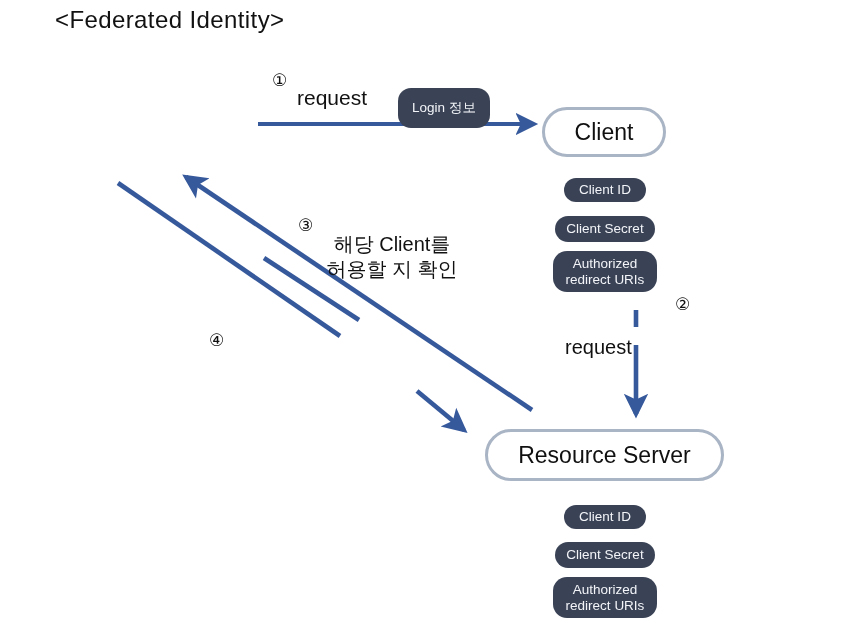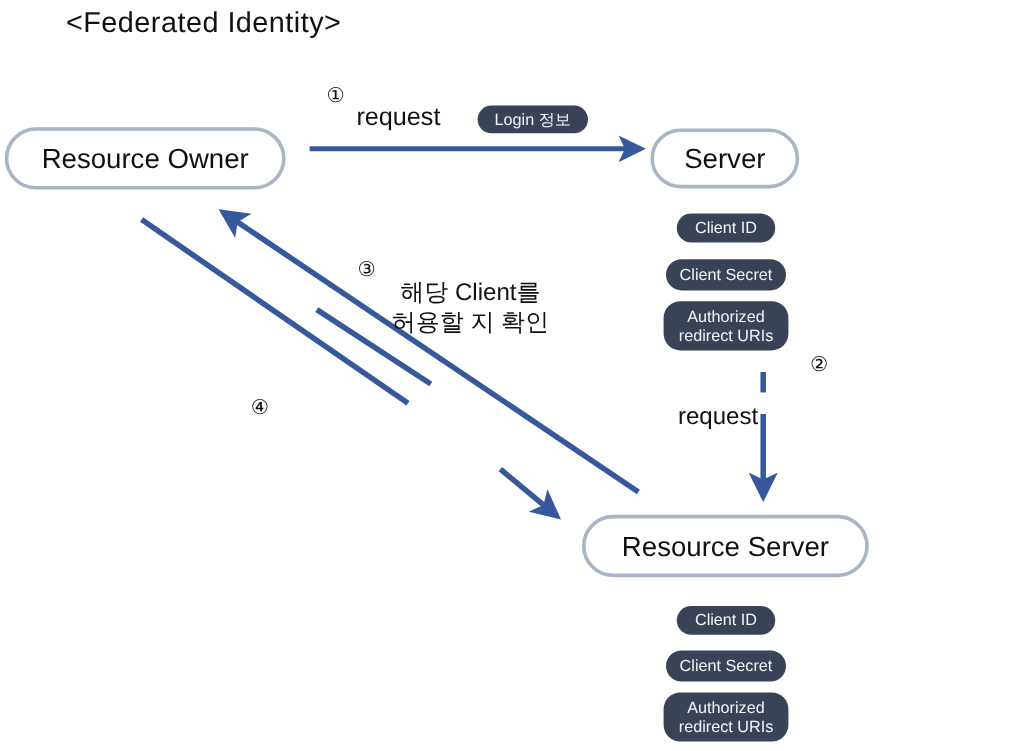--- a/index.html
+++ b/index.html
@@ -74,21 +74,21 @@
     border-radius: 14px;
     display: flex;
     align-items: center;
     justify-content: center;
     text-align: center;
     line-height: 1.18;
     white-space: pre-line;
   }
   .badge-login {
     left: 398px; top: 88px;
-    width: 92px; height: 23px;
+    width: 92px; height: 40px;
     font-size: 13.5px;
     border-radius: 13px;
   }
   .badge-w1 { width: 82px;  height: 24px; font-size: 13.5px; }
   .badge-w2 { width: 100px; height: 26px; font-size: 13.5px; }
   .badge-w3 { width: 104px; height: 41px; font-size: 13.5px; }
 
   
   .cb1 { left: 564px; top: 178px; }
   .cb2 { left: 555px; top: 216px; }
@@ -163,23 +163,22 @@
 
     <line x1="532" y1="410" x2="186" y2="177" stroke="#36599c" stroke-width="4.6" marker-end="url(#ah)"></line>
     <line x1="359" y1="320" x2="264" y2="258" stroke="#36599c" stroke-width="4.6"></line>
 
     <line x1="118" y1="183" x2="340" y2="336" stroke="#36599c" stroke-width="4.6"></line>
     <line x1="417" y1="391" x2="464" y2="430" stroke="#36599c" stroke-width="4.6" marker-end="url(#ah)"></line>
   </svg>
 
   <div class="abs diagram-title">&lt;Federated Identity&gt;</div>
 
-  <div class="abs node node-resource-owner">Resource Owner</div>
-
-  <div class="abs node node-client">Server</div>
+
+  <div class="abs node node-client">Client</div>
 
   <div class="abs node node-resource-server">Resource Server</div>
 
   <div class="abs badge badge-login">Login 정보</div>
 
   <div class="abs badge badge-w1 cb1">Client ID</div>
   <div class="abs badge badge-w2 cb2">Client Secret</div>
   <div class="abs badge badge-w3 cb3">Authorized
 redirect URIs</div>
 

